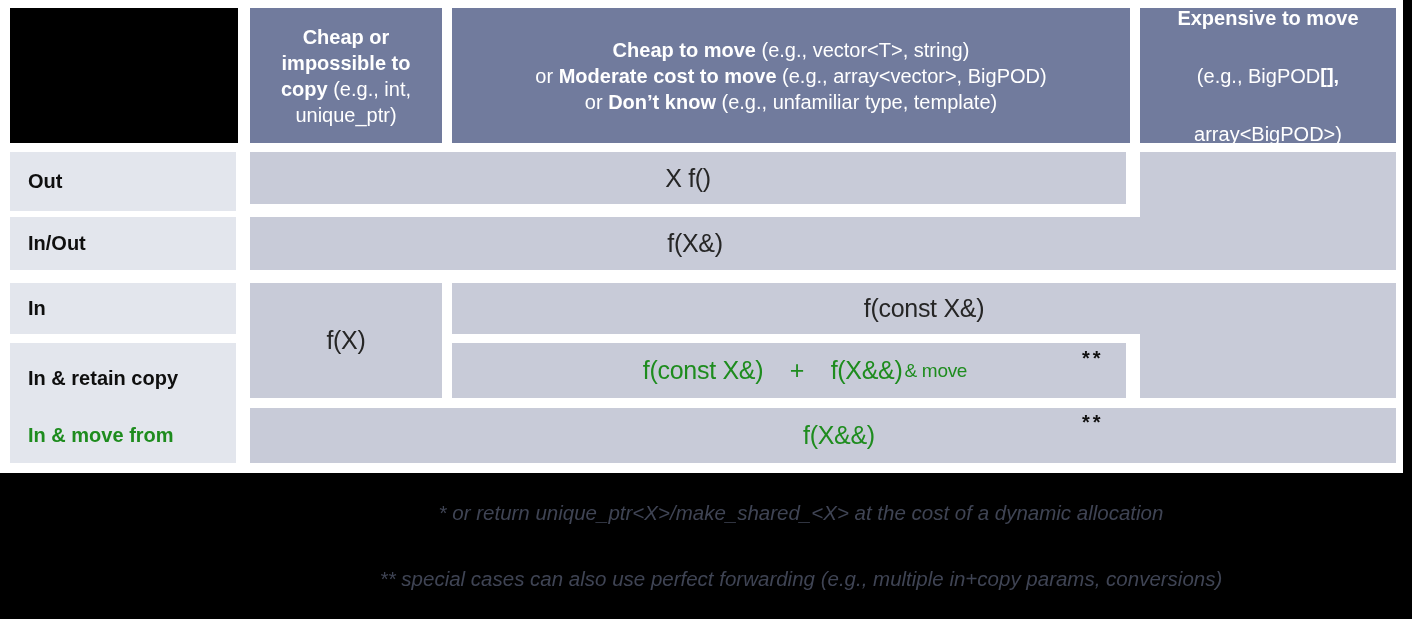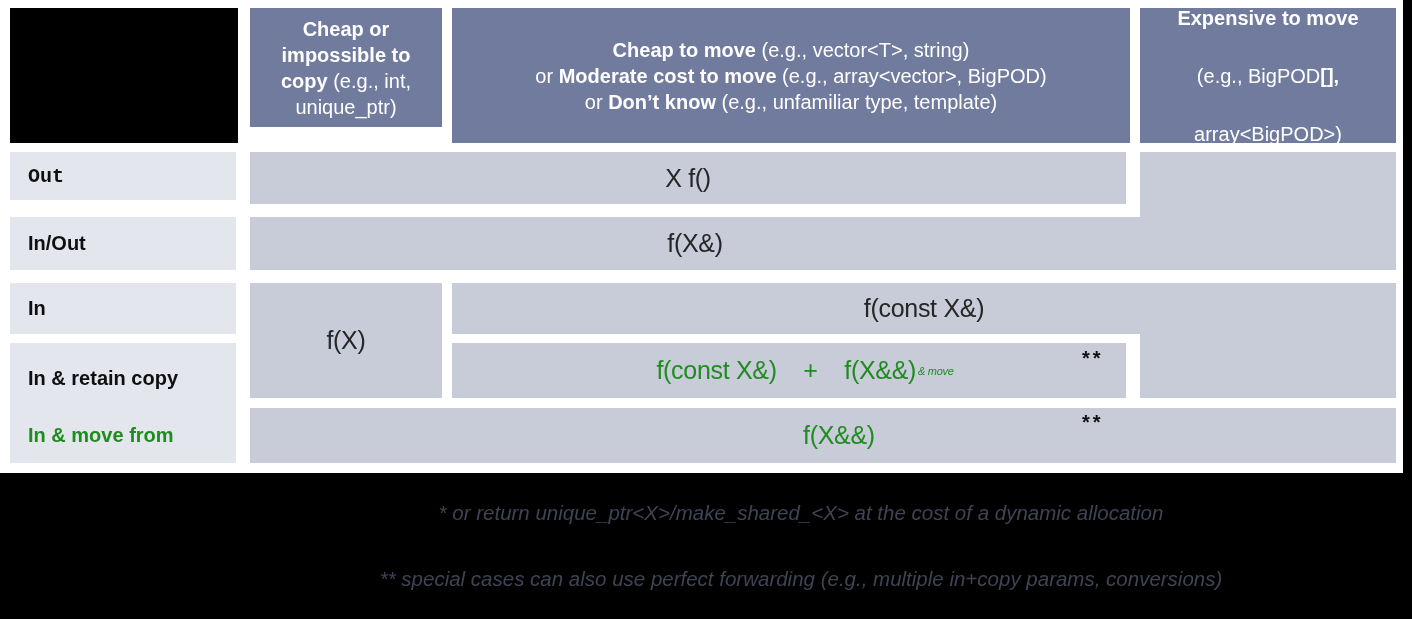--- a/index.html
+++ b/index.html
@@ -10,54 +10,54 @@
   .hdr{background:#717b9d;color:#ffffff;display:flex;flex-direction:column;align-items:center;
        justify-content:center;text-align:center;font-size:20px;line-height:1.3;padding:4px 6px;}
   .hdr b{font-weight:bold;}
   .hdr .ln{width:100%;}
   .rowlabel{left:10px;width:226px;background:#e3e6ed;display:flex;align-items:center;
             font-weight:bold;font-size:20px;color:#0f0f0f;padding-left:18px;}
   .rowlabel.green{color:#1e8c1e;}
   .cell{background:#c8cbd8;display:flex;align-items:center;justify-content:center;
         font-size:25px;color:#262626;letter-spacing:-0.3px;}
   .cell.green{color:#1e8c1e;padding-left:32px;}
-  .cell .small{font-size:11px;margin-left:2px;font-style:italic;}
+  .cell .small{font-size:19px;margin-left:2px;}
   .cell .pre{white-space:pre;}
   .stars{font-size:20px;font-weight:bold;color:#111;letter-spacing:3px;}
   .right-strip{left:1403px;top:0;width:9px;height:473px;background:#000;}
   .footer{left:0;top:473px;width:1412px;height:146px;background:#000;}
   .footnote{position:absolute;left:0;width:100%;text-align:center;padding-left:190px;
             box-sizing:border-box;font-style:italic;font-size:20.5px;color:#3f4454;}
   .fn1{top:28px;}
   .fn2{top:94px;}
 </style>
 </head>
 <body>
 
 <div class="stage">
 
   <div class="abs black-box" style="left:10px;top:8px;width:228px;height:135px;"></div>
 
-  <div class="abs hdr" style="left:250px;top:8px;width:192px;height:119px;">
+  <div class="abs hdr" style="left:250px;top:8px;width:192px;height:135px;">
     <div class="ln"><b>Cheap or impossible to copy</b><span> (e.g., int, unique_ptr)</span></div>
   </div>
 
   <div class="abs hdr" style="left:452px;top:8px;width:678px;height:135px;">
     <div class="ln"><b>Cheap to move</b><span> (e.g., vector&lt;T&gt;, string)</span></div>
     <div class="ln"><span>or </span><b>Moderate cost to move</b><span> (e.g., array&lt;vector&gt;, BigPOD)</span></div>
     <div class="ln"><span>or </span><b>Don’t know</b><span> (e.g., unfamiliar type, template)</span></div>
   </div>
 
   <div class="abs hdr" style="left:1140px;top:8px;width:256px;height:135px;gap:32px;">
     <div class="ln"><b>Expensive to move</b></div>
     <div class="ln"><span>(e.g., BigPOD</span><b>[],</b></div>
     <div class="ln"><span>array&lt;BigPOD&gt;)</span></div>
   </div>
 
-  <div class="abs rowlabel" style="top:152px;height:48px;font-family:Liberation Mono, monospace;">
+  <div class="abs rowlabel" style="top:152px;height:59px;">
       <span>Out</span>
     </div>
   <div class="abs rowlabel" style="top:217px;height:53px;">
       <span>In/Out</span>
     </div>
   <div class="abs rowlabel" style="top:283px;height:51px;">
       <span>In</span>
     </div>
   <div class="abs rowlabel" style="top:343px;height:71px;">
       <span>In &amp; retain copy</span>

